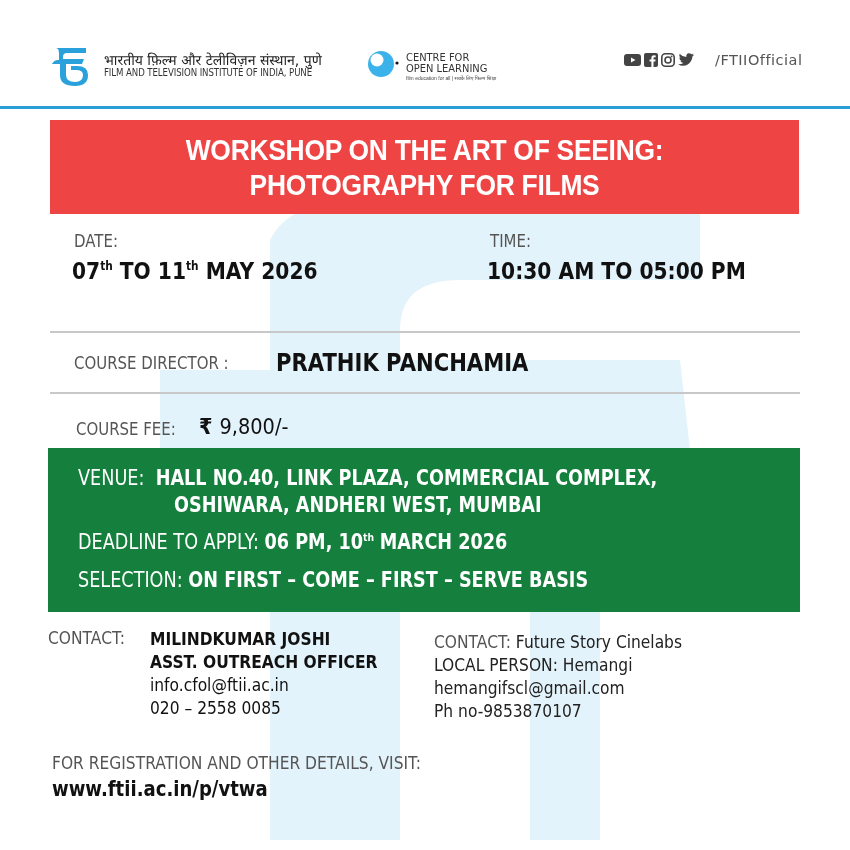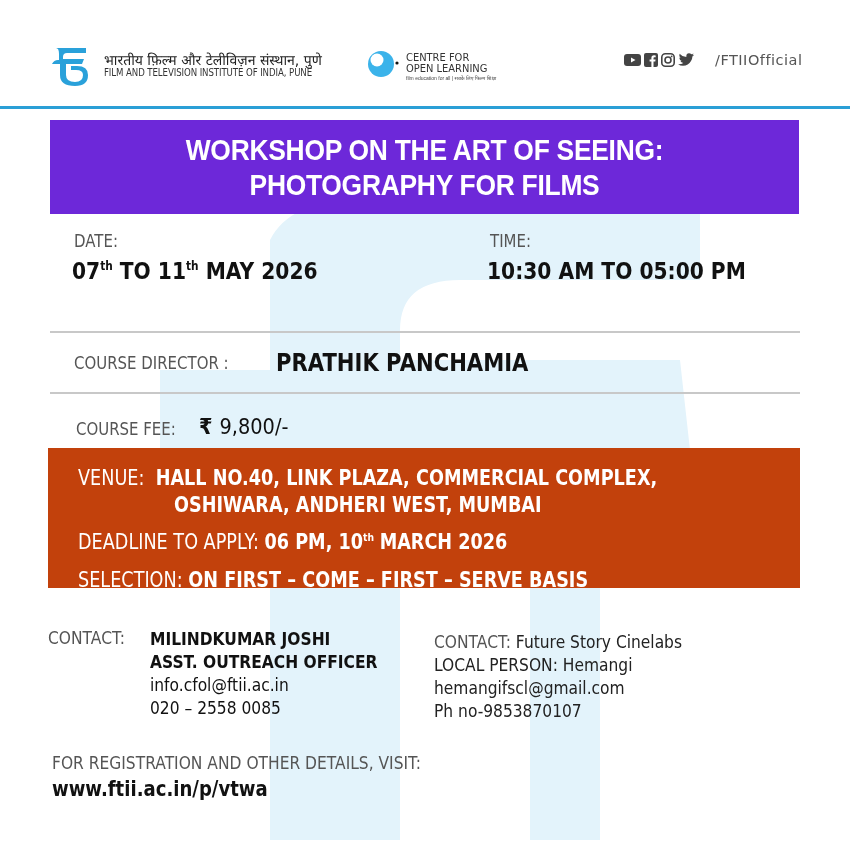--- a/index.html
+++ b/index.html
@@ -21,21 +21,21 @@
   .social { left: 624px; top: 52px; height: 16px; display: flex; align-items: center; gap: 3px; }
   .soc-ic { width: 17px; height: 14px; display: inline-block; }
   .social-handle { font-size: 14.5px; color: #555; letter-spacing: 0.5px; margin-left: 18px; font-family: "DejaVu Sans", sans-serif; }
 
   .top-rule { left: 0; top: 106px; width: 850px; height: 3px; background: #2a9fd6; }
 
   
   .watermark { left: 160px; top: 200px; width: 540px; height: 640px; }
 
   
-  .banner { left: 50px; top: 120px; width: 749px; height: 94px; background: #6d28d9; text-align: center; color: #fff; font-weight: bold; }
+  .banner { left: 50px; top: 120px; width: 749px; height: 94px; background: #ef4444; text-align: center; color: #fff; font-weight: bold; }
   .banner-line { display: block; font-size: 30px; line-height: 35px; letter-spacing: -0.3px; font-family: "Liberation Sans", sans-serif; transform: scaleX(0.88); }
   .banner-line.l1 { margin-top: 12px; }
 
   .label-grey { color: #555; font-size: 17px; font-family: "DejaVu Sans", sans-serif; transform: scaleX(0.88); transform-origin: left top; white-space: nowrap; }
   .value-bold { font-weight: bold; font-size: 23px; color: #111; white-space: nowrap; font-family: "DejaVu Sans", sans-serif; transform: scaleX(0.88); transform-origin: left top; }
   .value-bold sup { font-size: 12px; vertical-align: 9px; }
 
   .date-label { left: 74px; top: 231px; }
   .date-value { left: 72px; top: 258px; }
   .time-label { left: 490px; top: 231px; }
@@ -45,21 +45,21 @@
   .rule1 { left: 50px; top: 331px; width: 750px; }
   .rule2 { left: 50px; top: 392px; width: 750px; }
 
   .director-label { left: 74px; top: 353px; }
   .director-value { left: 276px; top: 349px; font-size: 24px; }
   .fee-label { left: 76px; top: 419px; }
   .fee-value { left: 199px; top: 414px; font-weight: normal; font-size: 22px; }
   .fee-value .rupee { font-weight: bold; margin-right: 8px; }
 
   
-  .infobox { left: 48px; top: 448px; width: 752px; height: 140px; background: #c2410c; color: #fff; }
+  .infobox { left: 48px; top: 448px; width: 752px; height: 164px; background: #15803d; color: #fff; }
   .ib-row { position: absolute; left: 30px; white-space: nowrap; font-size: 21px; font-family: "DejaVu Sans", sans-serif; transform: scaleX(0.84); transform-origin: left top; }
   .ib-row .k { font-weight: normal; }
   .ib-row .v { font-weight: bold; }
   .ib-row sup { font-size: 11px; vertical-align: 8px; font-weight: bold; }
   .venue-1 { top: 18px; }
   .venue-2 { top: 45px; left: 126px; font-weight: bold; }
   .deadline { top: 82px; }
   .selection { top: 120px; }
 
   

